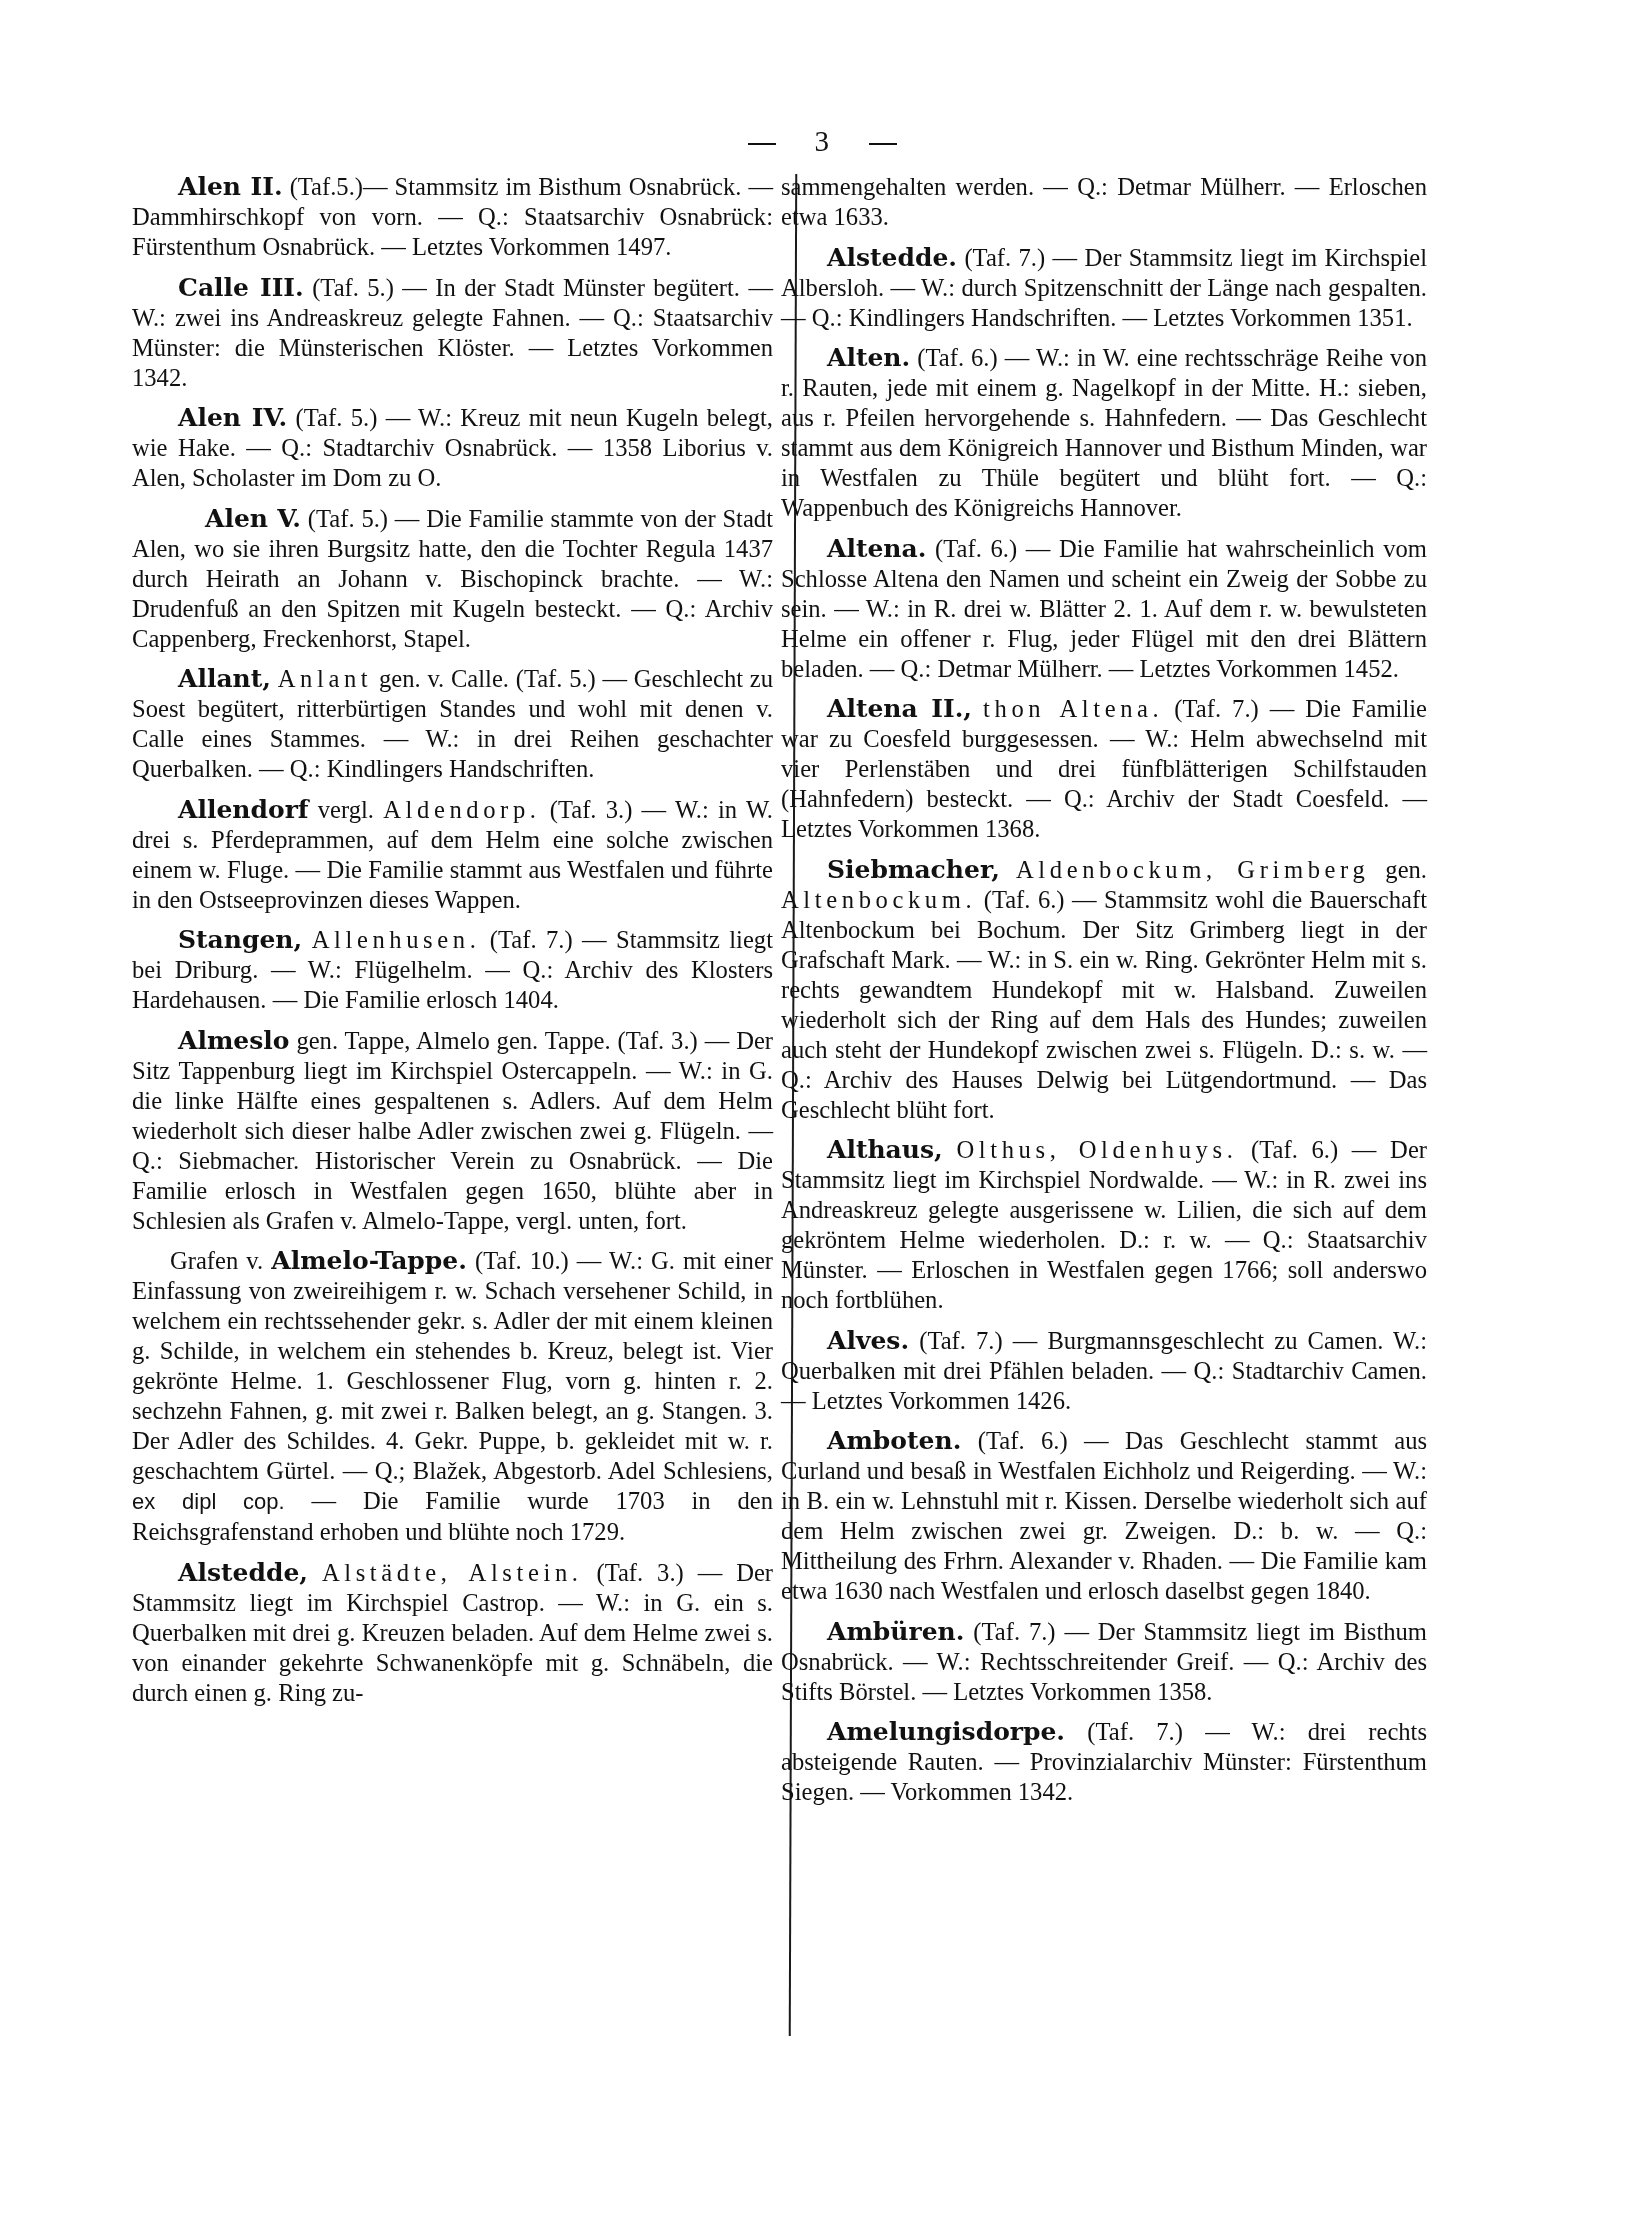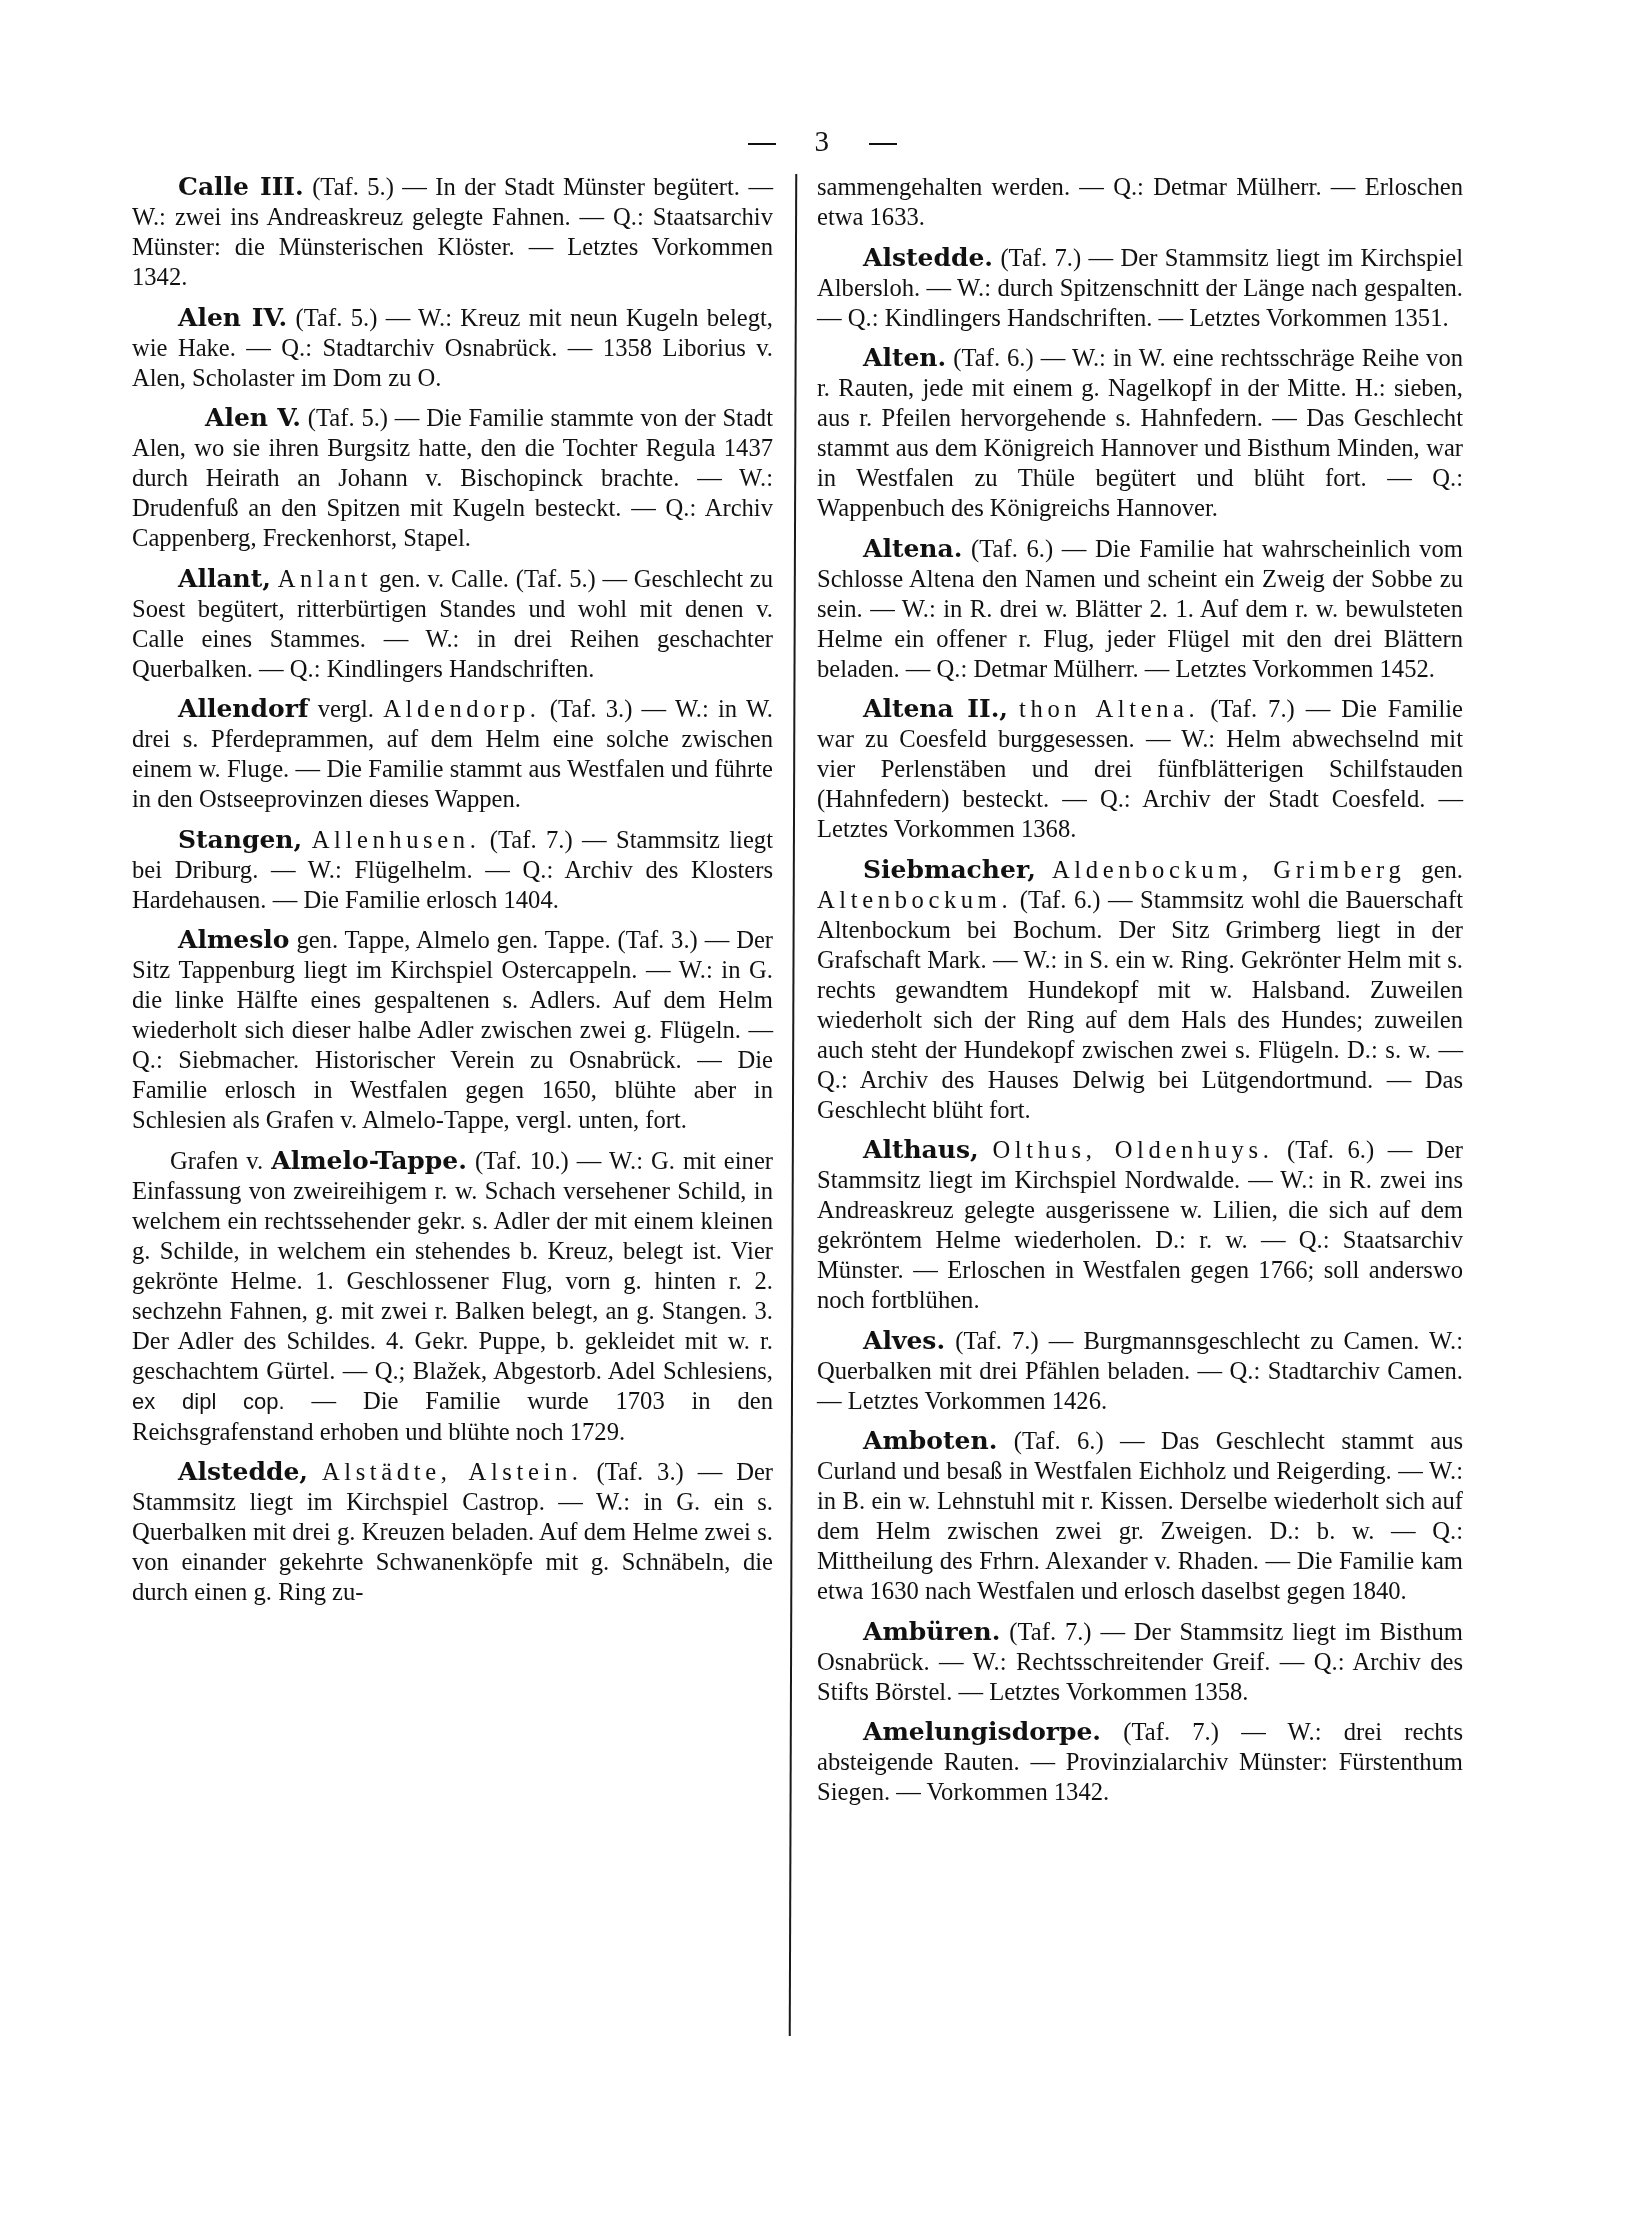--- a/index.html
+++ b/index.html
@@ -15,21 +15,21 @@
   }
   .page-header span { display: inline-block; }
   .page-header .dash { width: 27.5px; border-top: 2px solid #111; vertical-align: middle; margin: 0 39px; }
   .column {
     position: absolute; top: 172px;
     font-family: "Liberation Serif", "DejaVu Serif", serif;
     font-size: 24.6px; line-height: 30px;
     text-align: justify; hyphens: manual;
   }
   .col-left  { left: 132px;  width: 641px; }
-  .col-right { left: 817px; width: 646px; }
+  .col-right { left: 781px; width: 646px; }
   .column-rule {
     position: absolute; left: 792px; top: 174px; width: 2px; height: 1862px;
     background: #1a1a1a; transform: skewX(-0.2deg);
   }
   .entry { margin: 0 0 10.5px 0; text-indent: 46px; }
   .entry.cont { text-indent: 0; }
   .entry.indent-wide { text-indent: 73px; }
   .entry.indent-mid { text-indent: 38px; }
   .headword { font-weight: bold; font-family: "DejaVu Serif", serif; font-size: 25px; }
   .spaced { letter-spacing: 4.6px; }
@@ -39,20 +39,24 @@
 <body>
 
 <div class="page-header">
   <span class="dash"></span><span>3</span><span class="dash"></span>
 </div>
 
 <div class="column-rule"></div>
 
 <div class="column col-left">
 
+  <p class="entry">
+    <span class="headword">Alen II.</span>
+    <span>(Taf.5.)— Stammsitz im Bisthum Osnabrück. — Dammhirschkopf von vorn. — Q.: Staatsarchiv Osnabrück: Fürstenthum Osnabrück. — Letztes Vorkommen 1497.</span>
+  </p>
 
   <p class="entry">
     <span class="headword">Calle III.</span>
     <span>(Taf. 5.) — In der Stadt Münster begütert. — W.: zwei ins Andreaskreuz gelegte Fahnen. — Q.: Staatsarchiv Münster: die Münsterischen Klöster. — Letztes Vorkommen 1342.</span>
   </p>
 
   <p class="entry">
     <span class="headword">Alen IV.</span>
     <span>(Taf. 5.) — W.: Kreuz mit neun Kugeln belegt, wie Hake. — Q.: Stadtarchiv Osnabrück. — 1358 Liborius v. Alen, Scholaster im Dom zu O.</span>
   </p>

